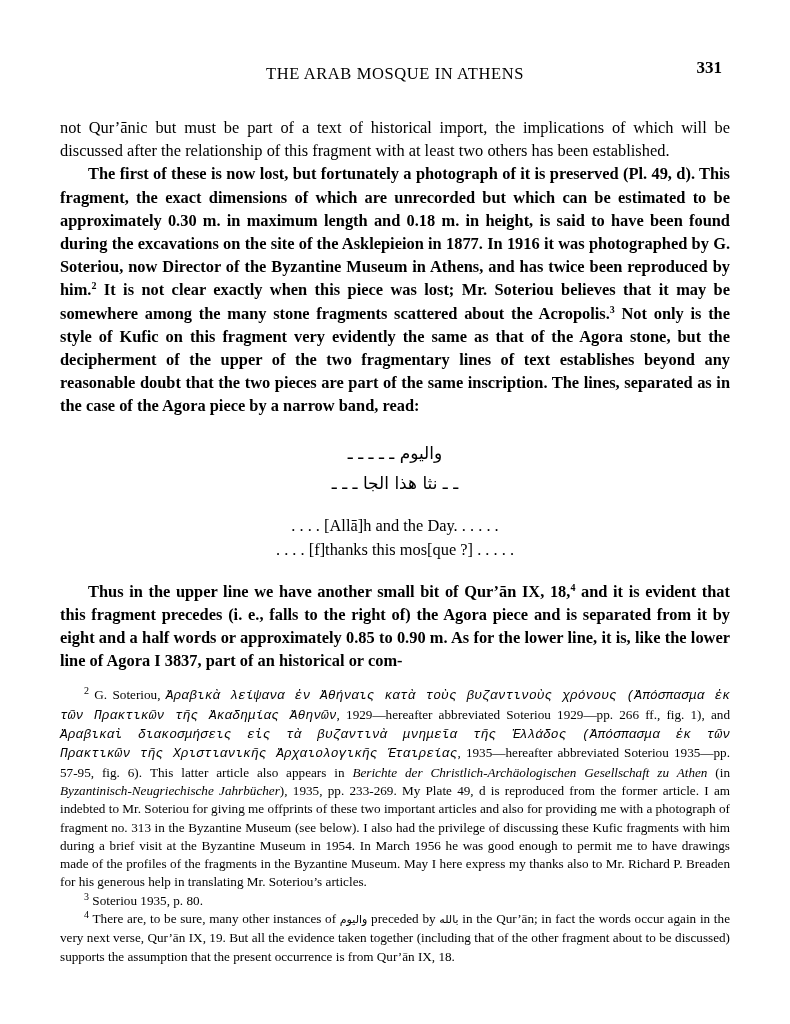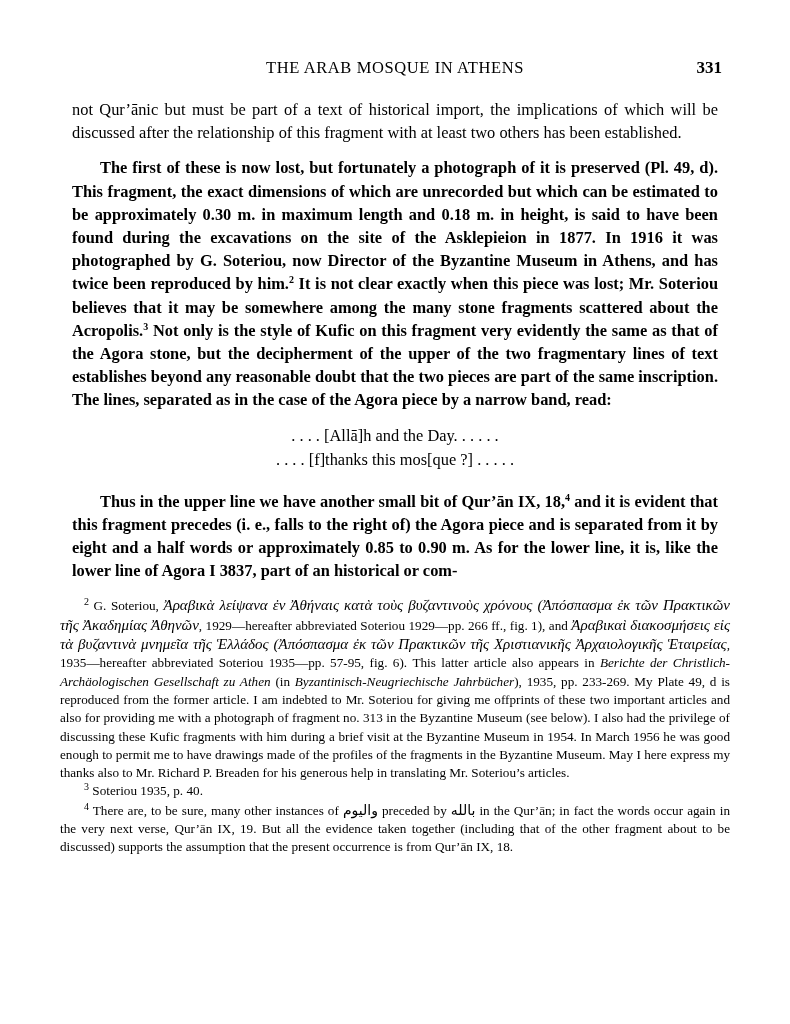--- a/index.html
+++ b/index.html
@@ -16,42 +16,42 @@
   }
   .page {
     position: relative;
     width: 790px;
     height: 1024px;
     box-sizing: border-box;
     padding: 58px 60px 20px 60px;
   }
   .running-head {
     display: flex;
-    align-items: flex-start;
+    align-items: flex-end;
     justify-content: center;
     position: relative;
     height: 26px;
-    margin-bottom: 14px;
+    margin-bottom: 32px;
   }
   .running-head .title {
     font-size: 16.5px;
     letter-spacing: 0.6px;
     font-variant: small-caps;
     text-transform: uppercase;
     font-family: "Liberation Serif", serif;
   }
   .running-head .folio {
     position: absolute;
     right: 8px;
     top: 0;
     font-size: 17px;
     font-weight: bold;
   }
   .body-text p {
-    margin: 12px;
+    margin: 0;
     font-size: 16.4px;
     line-height: 23.2px;
     text-align: justify;
     text-justify: inter-word;
     hyphens: none;
   }
   .body-text p.indent {
     text-indent: 28px;
     font-weight: bold;
   }
@@ -60,21 +60,21 @@
     text-align: center;
     direction: rtl;
     font-size: 17px;
     line-height: 30px;
     font-family: "DejaVu Sans", sans-serif;
   }
   .arabic-line {
     letter-spacing: 1px;
   }
   .translit-block {
-    margin: 10px 0 18px 0;
+    margin: 16px 0 18px 0;
     text-align: center;
     font-size: 16.4px;
     line-height: 24px;
   }
   .translit-line {
     display: block;
     white-space: pre;
   }
   .footnotes {
     margin-top: 14px;
@@ -91,59 +91,63 @@
   .footnotes p.fn {
     text-indent: 24px;
   }
   sup.fnmark {
     font-size: 10px;
     vertical-align: super;
     line-height: 0;
   }
   .it { font-style: italic; }
   .greek {
-    font-family: Liberation Serif, serif;
-    font-size: 15px;
+    font-family: Liberation Mono, monospace;
+    font-size: 13px;
   }
   .arabic-inline {
     font-family: "DejaVu Sans", sans-serif;
-    font-size: 14px;
+    font-size: 11px;
     direction: rtl;
     unicode-bidi: isolate;
   }
 </style>
 </head>
 <body>
 
 <div class="page">
 
   <div class="running-head">
     <div class="title">The Arab Mosque in Athens</div>
     <div class="folio">331</div>
   </div>
 
   <div class="body-text">
 
     <p><span>not Qur’ānic but must be part of a text of historical import, the implications of which will be discussed after the relationship of this fragment with at least two others has been established.</span></p>
 
     <p class="indent"><span>The first of these is now lost, but fortunately a photograph of it is preserved (Pl. 49, d). This fragment, the exact dimensions of which are unrecorded but which can be estimated to be approximately 0.30 m. in maximum length and 0.18 m. in height, is said to have been found during the excavations on the site of the Asklepieion in 1877. In 1916 it was photographed by G. Soteriou, now Director of the Byzantine Museum in Athens, and has twice been reproduced by him.</span><sup class="fnmark">2</sup><span> It is not clear exactly when this piece was lost; Mr. Soteriou believes that it may be somewhere among the many stone fragments scattered about the Acropolis.</span><sup class="fnmark">3</sup><span> Not only is the style of Kufic on this fragment very evidently the same as that of the Agora stone, but the decipherment of the upper of the two fragmentary lines of text establishes beyond any reasonable doubt that the two pieces are part of the same inscription. The lines, separated as in the case of the Agora piece by a narrow band, read:</span></p>
 
+    <div class="arabic-block">
+      <div class="arabic-line">واليوم ـ ـ ـ ـ ـ</div>
+      <div class="arabic-line">ـ ـ نثا هذا الجا ـ ـ ـ</div>
+    </div>
 
     <div class="translit-block">
       <span class="translit-line">. . . . [Allā]h and the Day. . . . . .</span>
       <span class="translit-line">. . . . [f]thanks this mos[que ?] . . . . .</span>
     </div>
 
     <p class="indent"><span>Thus in the upper line we have another small bit of Qur’ān IX, 18,</span><sup class="fnmark">4</sup><span> and it is evident that this fragment precedes (i. e., falls to the right of) the Agora piece and is separated from it by eight and a half words or approximately 0.85 to 0.90 m. As for the lower line, it is, like the lower line of Agora I 3837, part of an historical or com-</span></p>
 
   </div>
 
   <div class="footnotes">
 
     <p class="fn-first"><sup class="fnmark">2</sup><span> G. Soteriou, </span><span class="greek it">Ἀραβικὰ λείψανα ἐν Ἀθήναις κατὰ τοὺς βυζαντινοὺς χρόνους (Ἀπόσπασμα ἐκ τῶν Πρακτικῶν τῆς Ἀκαδημίας Ἀθηνῶν</span><span>, 1929—hereafter abbreviated Soteriou 1929—pp. 266 ff., fig. 1), and </span><span class="greek it">Ἀραβικαὶ διακοσμήσεις εἰς τὰ βυζαντινὰ μνημεῖα τῆς Ἑλλάδος (Ἀπόσπασμα ἐκ τῶν Πρακτικῶν τῆς Χριστιανικῆς Ἀρχαιολογικῆς Ἑταιρείας</span><span>, 1935—hereafter abbreviated Soteriou 1935—pp. 57-95, fig. 6). This latter article also appears in </span><span class="it">Berichte der Christlich-Archäologischen Gesellschaft zu Athen</span><span> (in </span><span class="it">Byzantinisch-Neugriechische Jahrbücher</span><span>), 1935, pp. 233-269. My Plate 49, d is reproduced from the former article. I am indebted to Mr. Soteriou for giving me offprints of these two important articles and also for providing me with a photograph of fragment no. 313 in the Byzantine Museum (see below). I also had the privilege of discussing these Kufic fragments with him during a brief visit at the Byzantine Museum in 1954. In March 1956 he was good enough to permit me to have drawings made of the profiles of the fragments in the Byzantine Museum. May I here express my thanks also to Mr. Richard P. Breaden for his generous help in translating Mr. Soteriou’s articles.</span></p>
 
-    <p class="fn"><sup class="fnmark">3</sup><span> Soteriou 1935, p. 40.</span></p>
+    <p class="fn"><sup class="fnmark">3</sup><span> Soteriou 1935, p. 80.</span></p>
 
     <p class="fn"><sup class="fnmark">4</sup><span> There are, to be sure, many other instances of </span><span class="arabic-inline">واليوم</span><span> preceded by </span><span class="arabic-inline">بالله</span><span> in the Qur’ān; in fact the words occur again in the very next verse, Qur’ān IX, 19. But all the evidence taken together (including that of the other fragment about to be discussed) supports the assumption that the present occurrence is from Qur’ān IX, 18.</span></p>
 
   </div>
 
 </div>
 
 </body></html>

